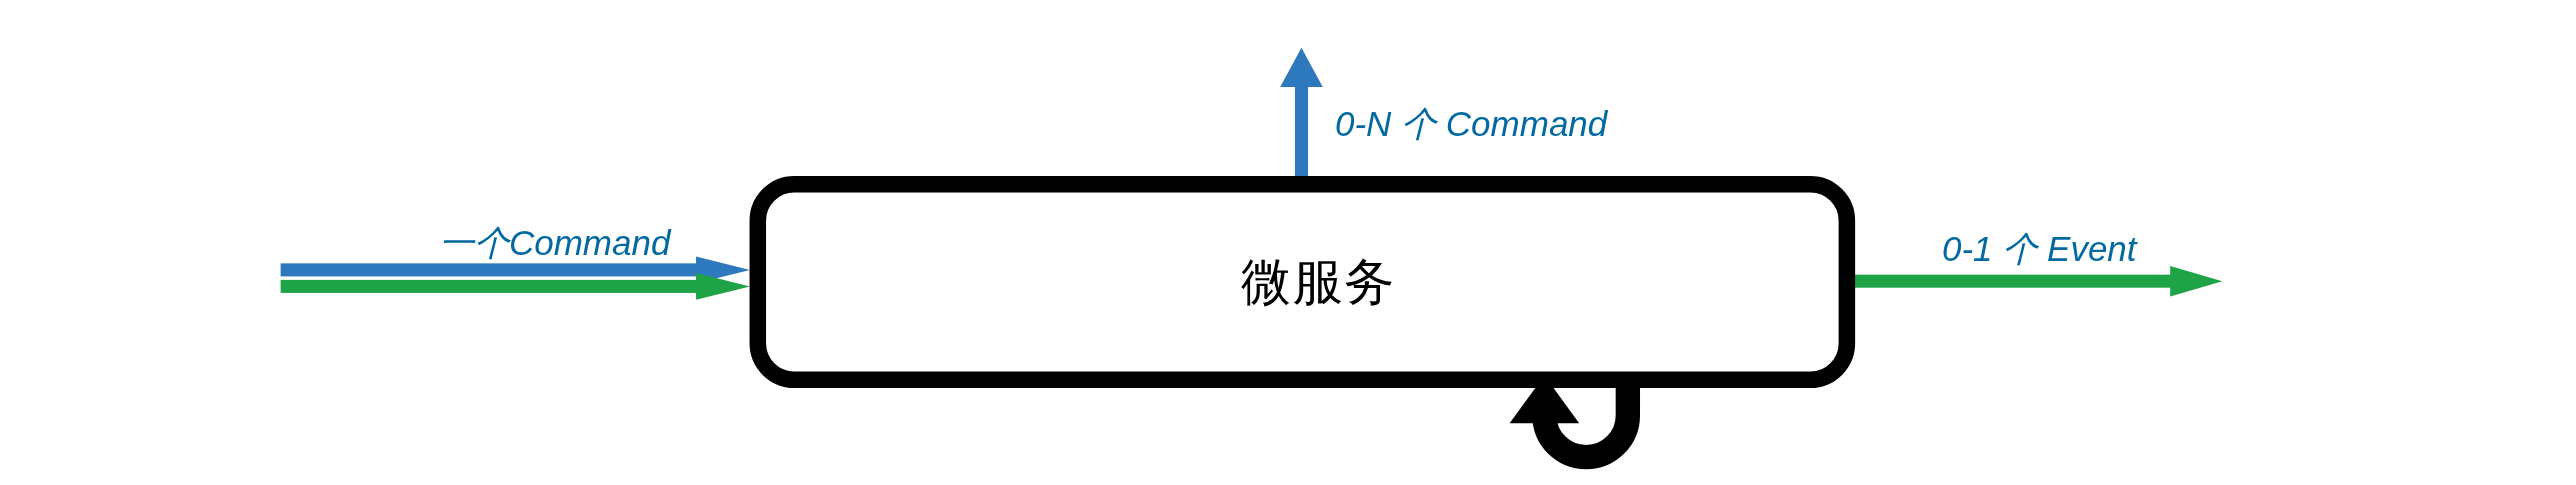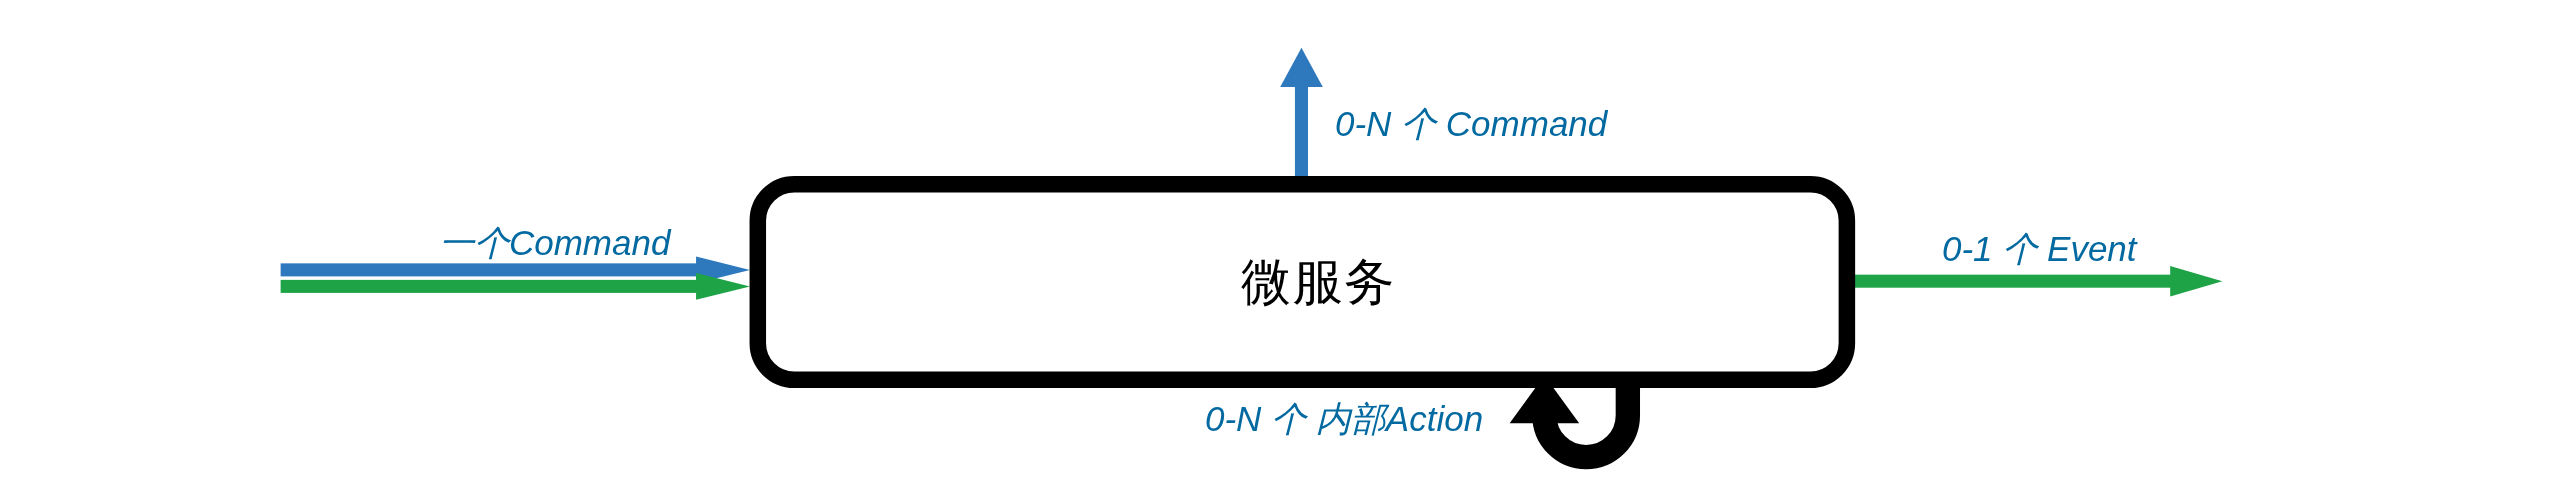--- a/index.html
+++ b/index.html
@@ -112,16 +112,15 @@
   <div id="service-box-label">微服务</div>
 
   <div class="lbl" id="label-input">
     <span>一个Command</span>
   </div>
 
   <div class="lbl" id="label-command-out">0-N 个 Command</div>
 
   <div class="lbl" id="label-event-out">0-1 个 Event</div>
 
-  <div class="lbl" id="label-internal-action">0-N 个 内部Action</div>
 
 </div>
 
 
 </body></html>

